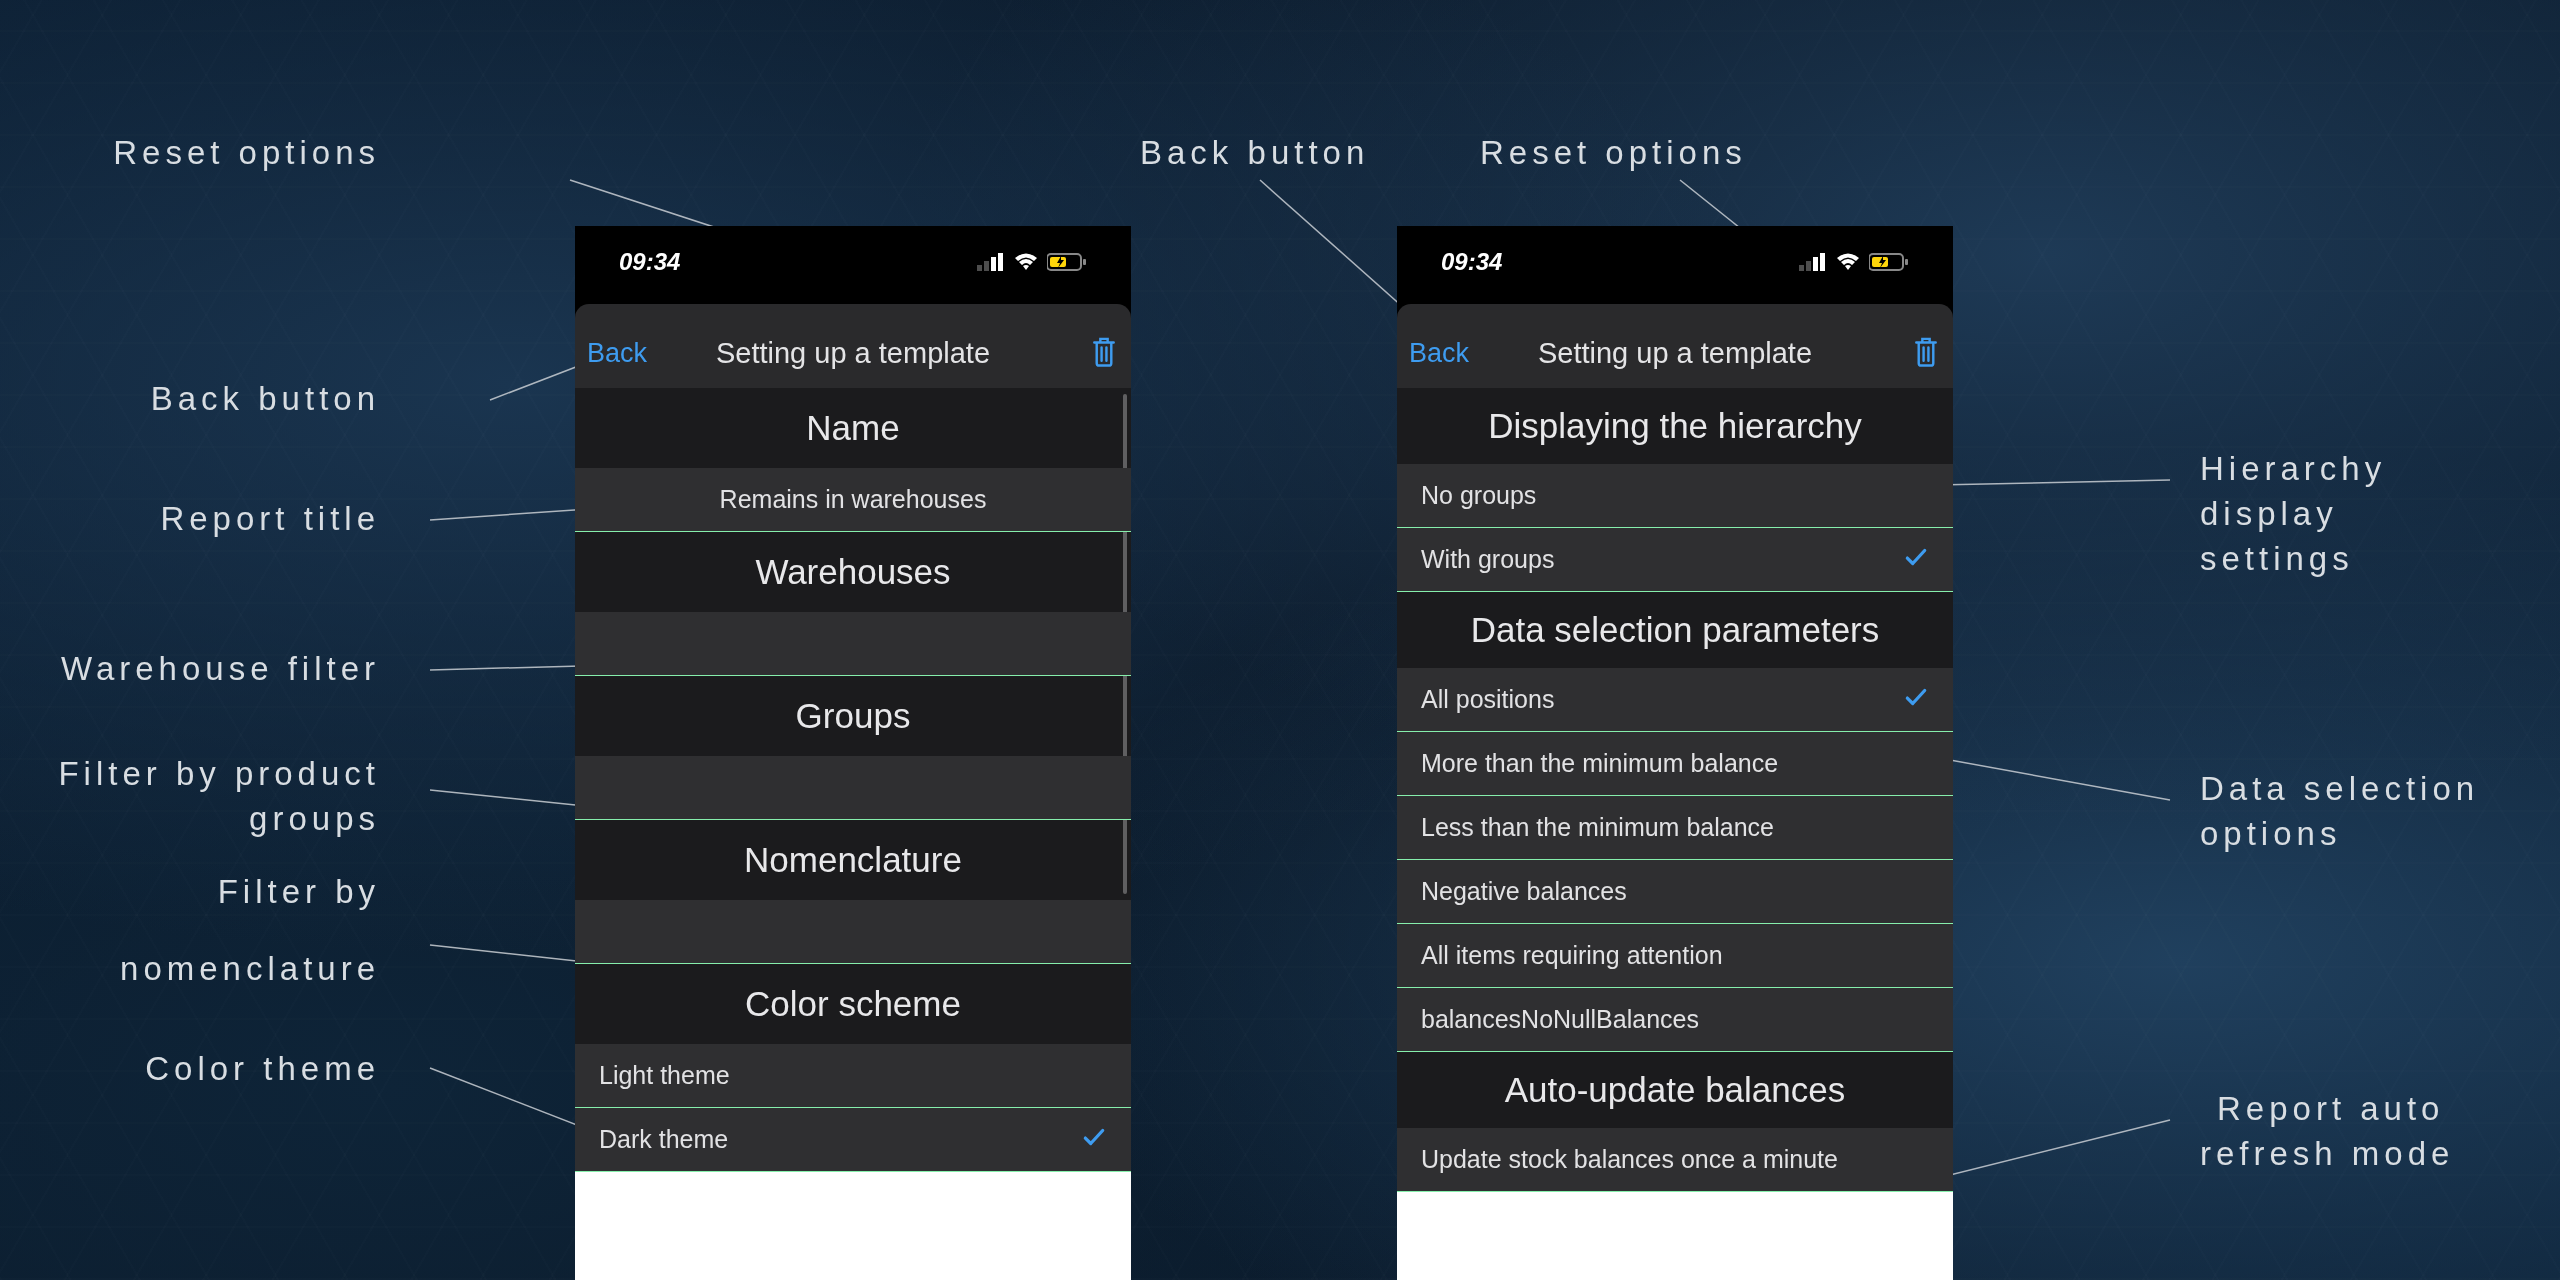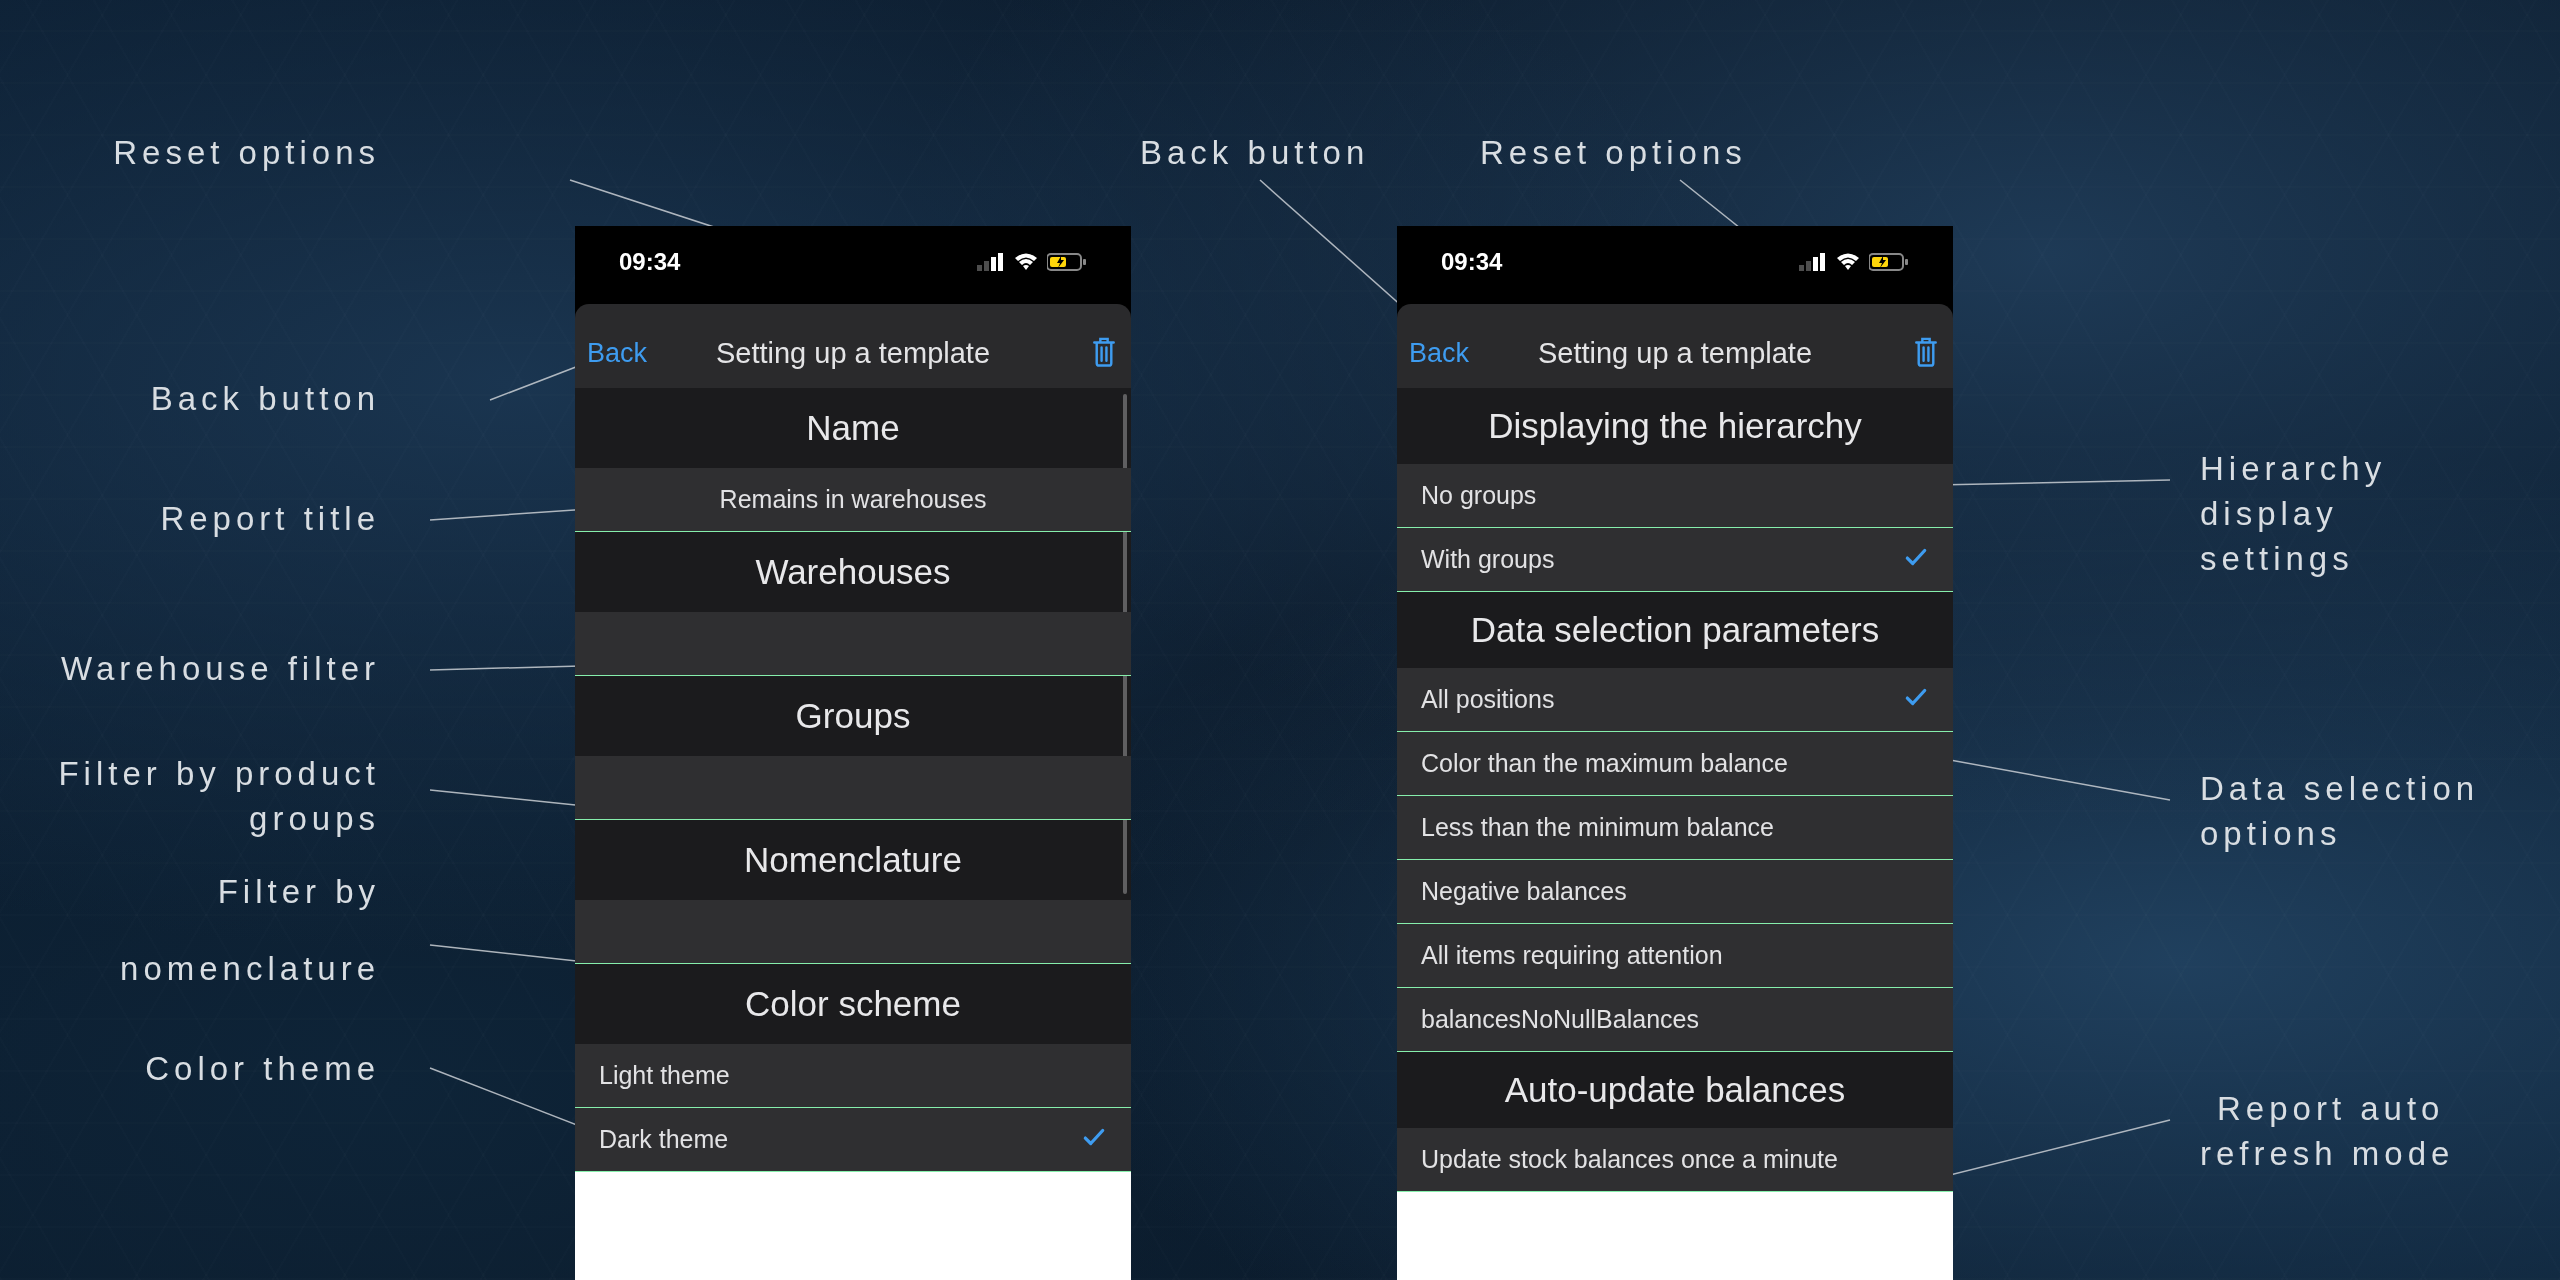--- a/index.html
+++ b/index.html
@@ -50,20 +50,21 @@
   .status-bar {
     height: 72px;
     display: flex;
     align-items: center;
     justify-content: space-between;
     padding: 0 44px 0 44px;
     background: #000;
     color: #fff;
     font-size: 24px;
     font-weight: 600;
+    font-style: italic;
   }
   .status-icons {
     display: flex;
     align-items: center;
     gap: 8px;
   }
   .status-icons svg { display: block; }
   
   .sheet-top {
     height: 20px;
@@ -332,21 +333,21 @@
     </div>
 
     <div class="section-header tight">Data selection parameters</div>
     <div class="row">
       <span>All positions</span>
       <span class="check"><svg width="26" height="26" viewBox="0 0 24 24">
             <path d="M4 13 L9 18 L20 6" stroke="#3e9cf0" stroke-width="3" fill="none" stroke-linecap="round" stroke-linejoin="round"></path>
           </svg></span>
     </div>
     <div class="row">
-      <span>Color than the maximum balance</span>
+      <span>More than the minimum balance</span>
     </div>
     <div class="row">
       <span>Less than the minimum balance</span>
     </div>
     <div class="row">
       <span>Negative balances</span>
     </div>
     <div class="row">
       <span>All items requiring attention</span>
     </div>

